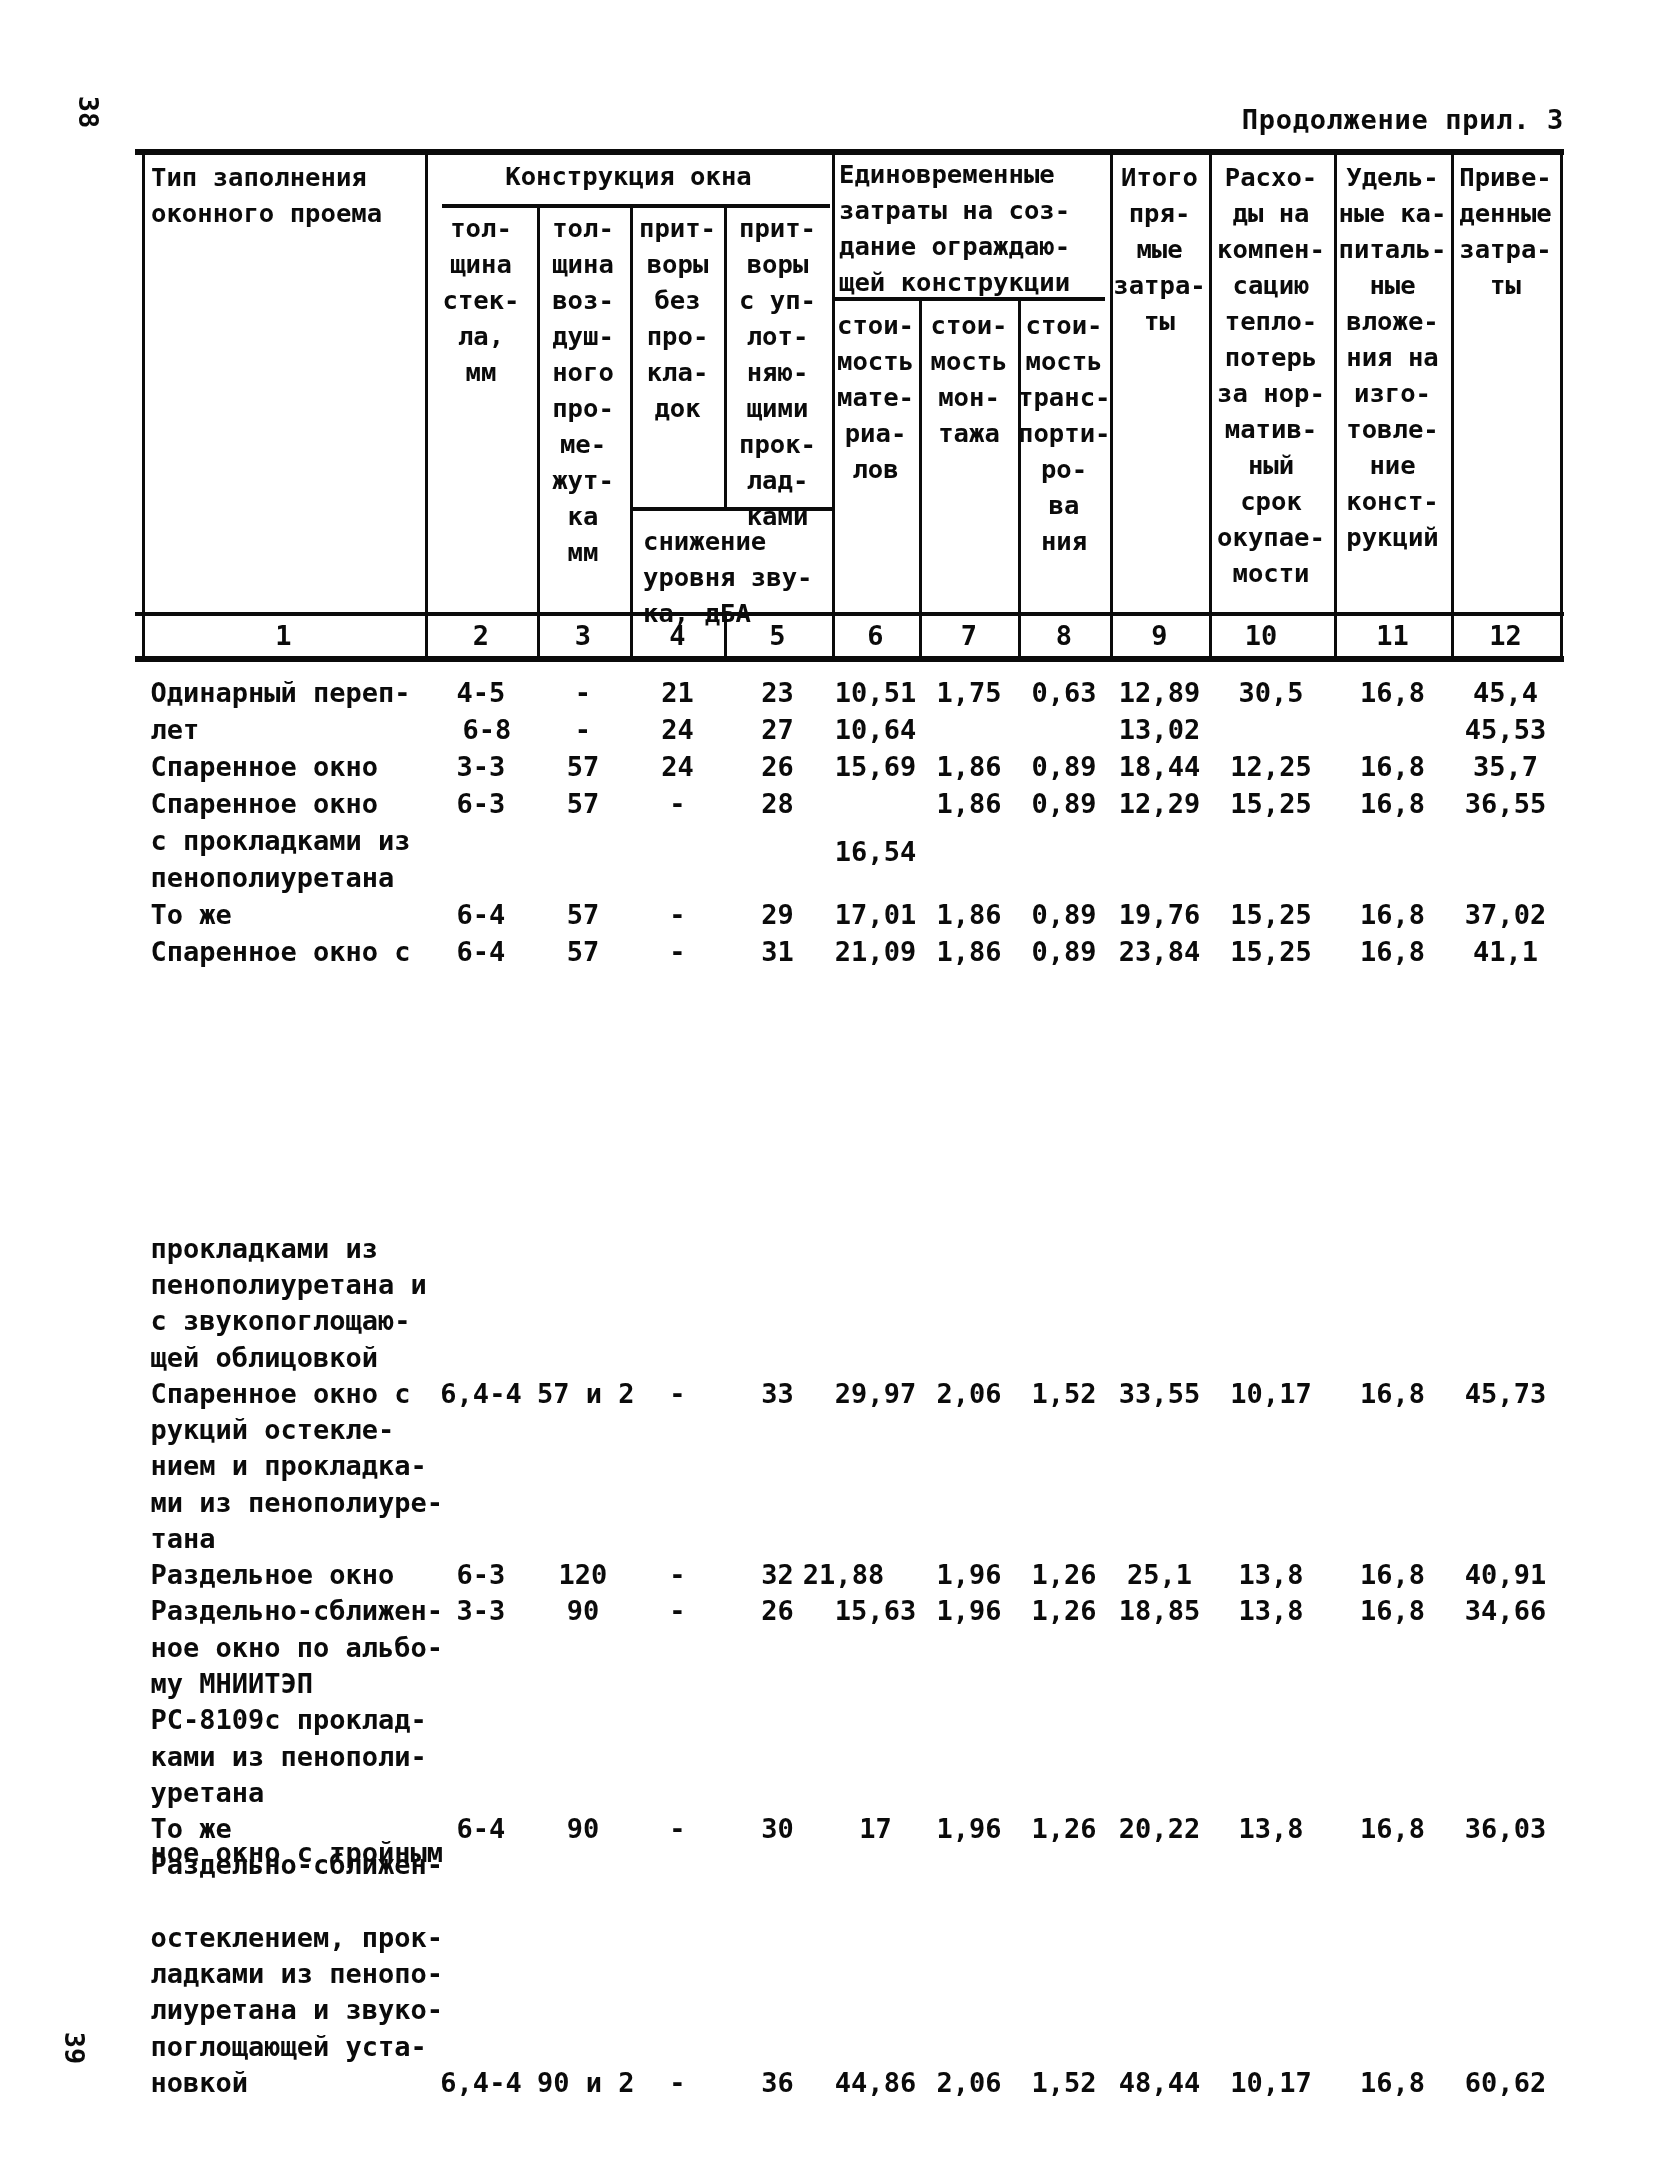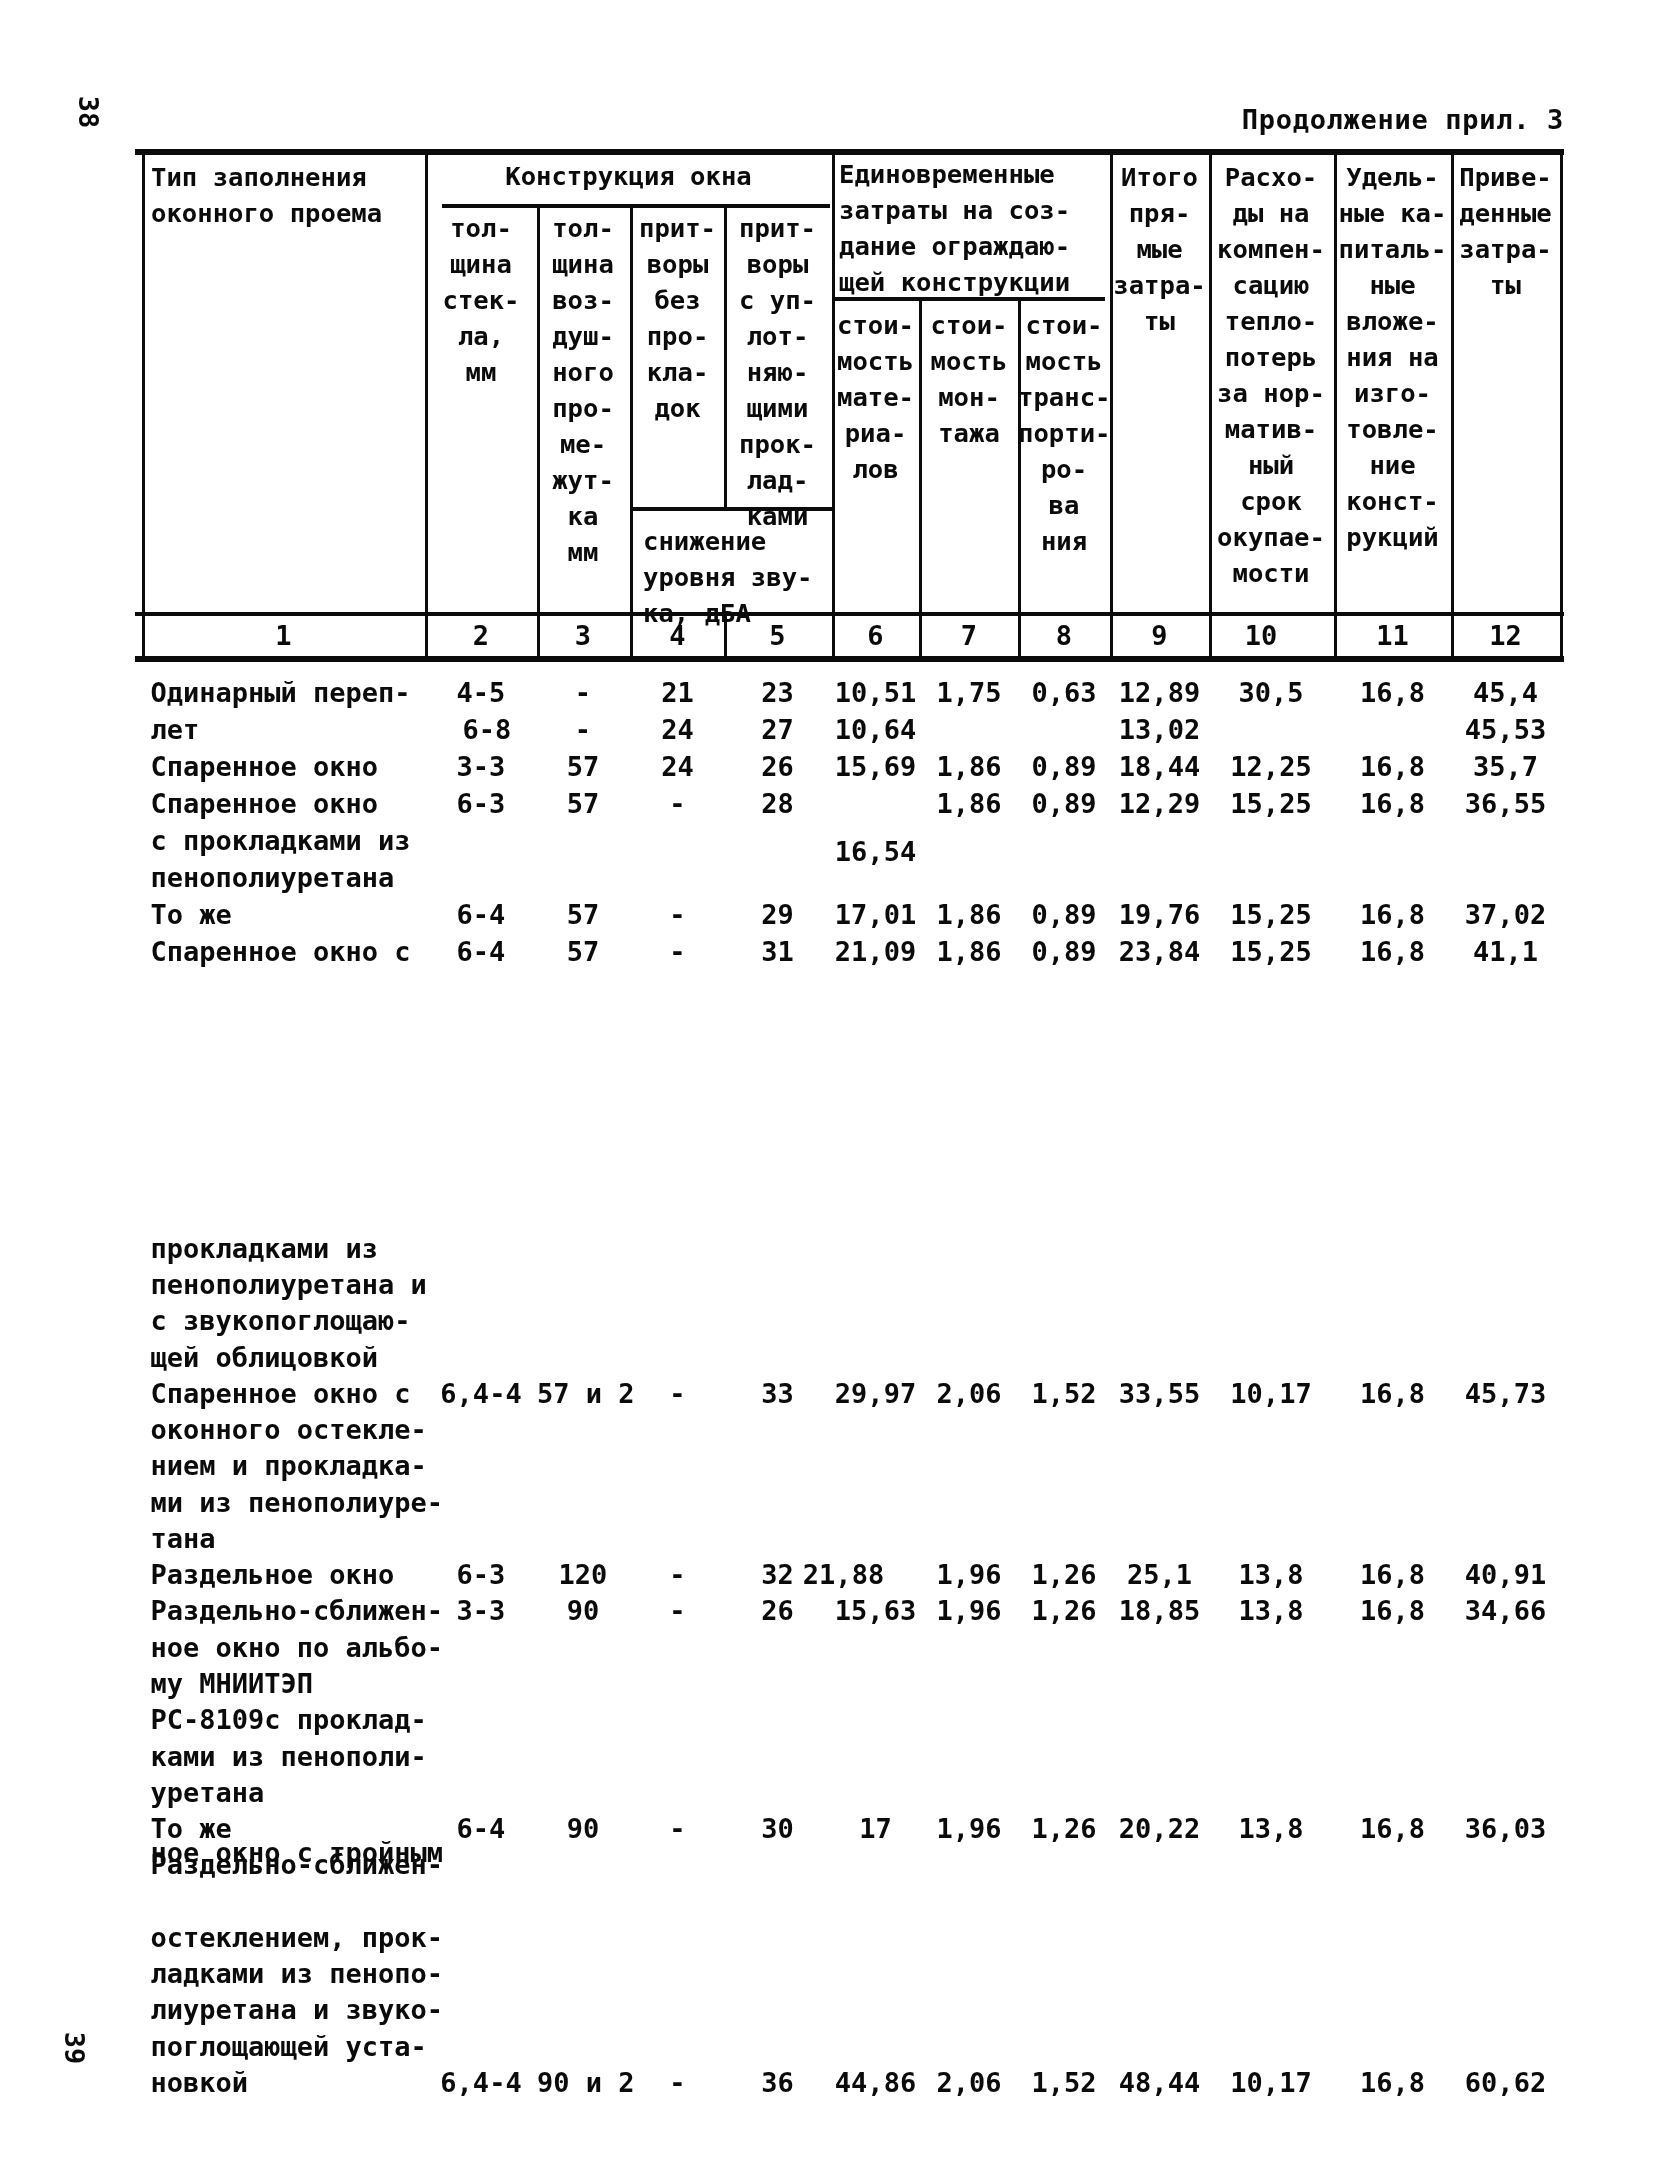--- a/index.html
+++ b/index.html
@@ -284,21 +284,21 @@
         <span class="cell" style="left: 724px; width: 107px;">33</span>
         <span class="cell" style="left: 832px; width: 87px;">29,97</span>
         <span class="cell" style="left: 919px; width: 100px;">2,06</span>
         <span class="cell" style="left: 1018px; width: 92px;">1,52</span>
         <span class="cell" style="left: 1110px; width: 99px;">33,55</span>
         <span class="cell" style="left: 1209px; width: 124px;">10,17</span>
         <span class="cell" style="left: 1334px; width: 117px;">16,8</span>
         <span class="cell" style="left: 1451px; width: 109px;">45,73</span>
       </div>
       <div class="row-line" style="top: 1411px;">
-        <span class="cell lbl" style="left: 142px; width: 283px;">оконного остекле-</span>
+        <span class="cell lbl" style="left: 142px; width: 283px;">рукций остекле-</span>
       </div>
       <div class="row-line" style="top: 1447px;">
         <span class="cell lbl" style="left: 142px; width: 283px;">нием и прокладка-</span>
       </div>
       <div class="row-line" style="top: 1484px;">
         <span class="cell lbl" style="left: 142px; width: 283px;">ми из пенополиуре-</span>
       </div>
       <div class="row-line" style="top: 1520px;">
         <span class="cell lbl" style="left: 142px; width: 283px;">тана</span>
       </div>

